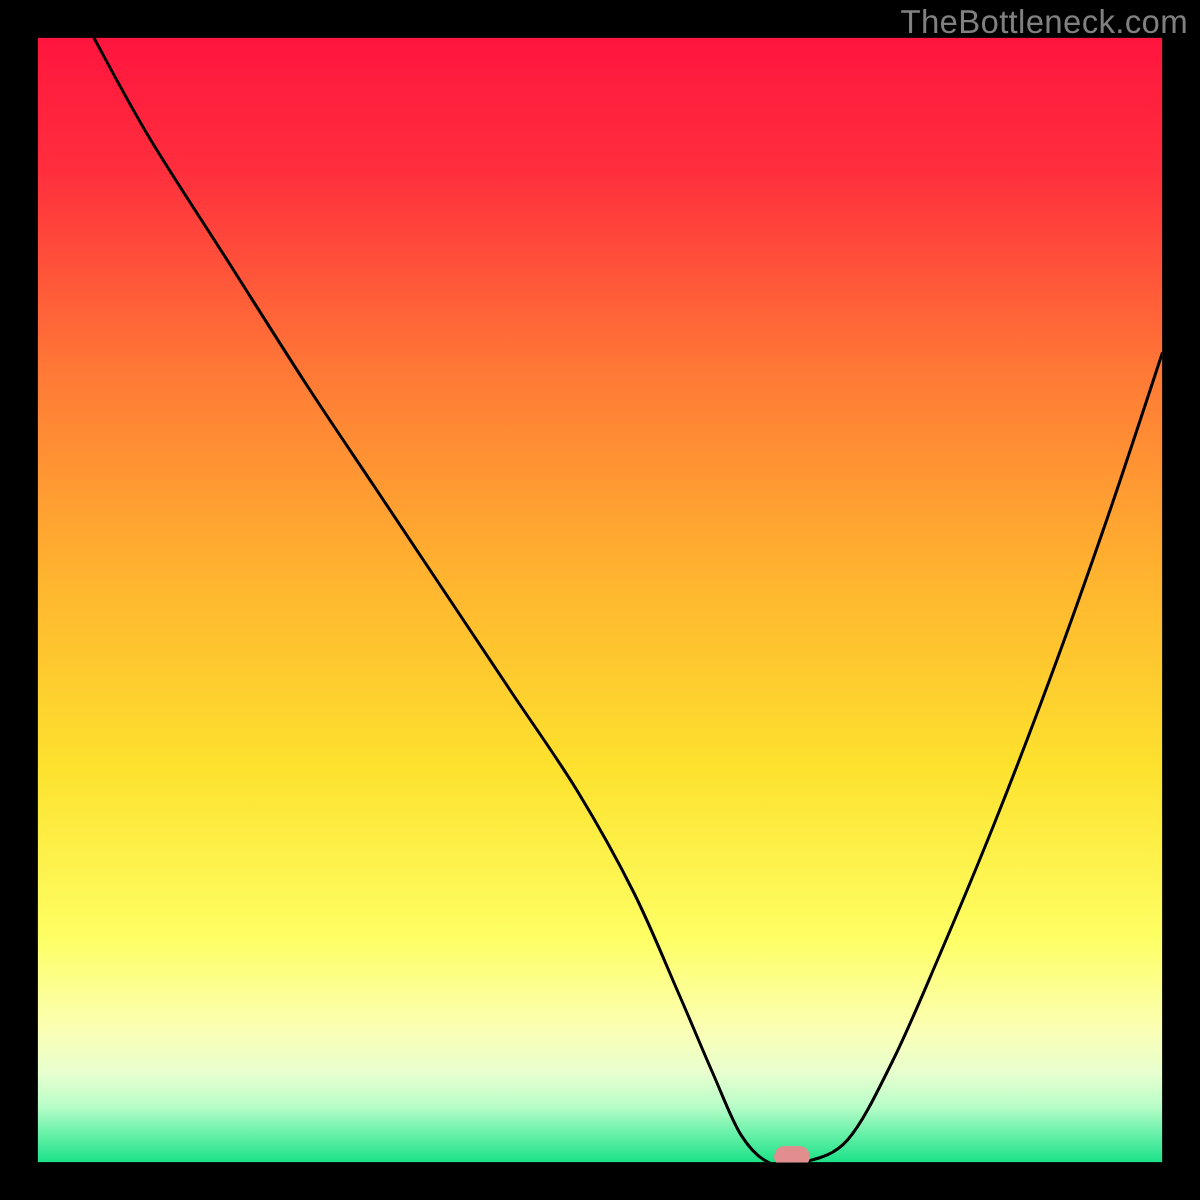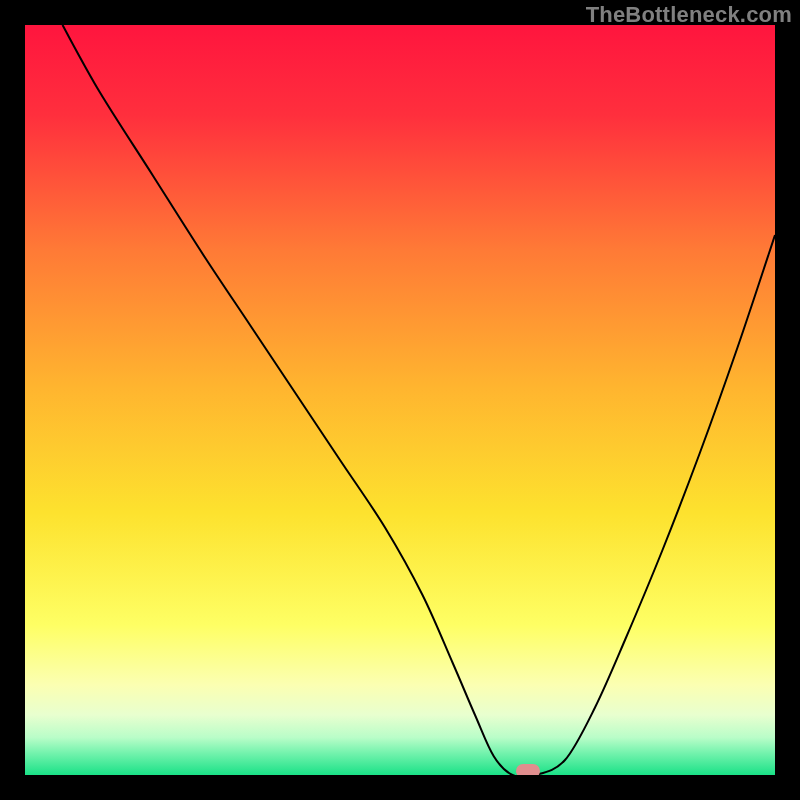--- a/index.html
+++ b/index.html
@@ -16,21 +16,21 @@
     width: 800px;
     height: 800px;
     background: #000;
   }
   .watermark {
     position: absolute;
     top: 2px;
     right: 8px;
     color: #808080;
     font-size: 22px;
-    font-weight: 700;
+    font-weight: 400;
     letter-spacing: 0.2px;
     z-index: 10;
   }
   .plot-area {
     position: absolute;
     left: 25px;
     top: 25px;
     width: 750px;
     height: 750px;
     overflow: hidden;

